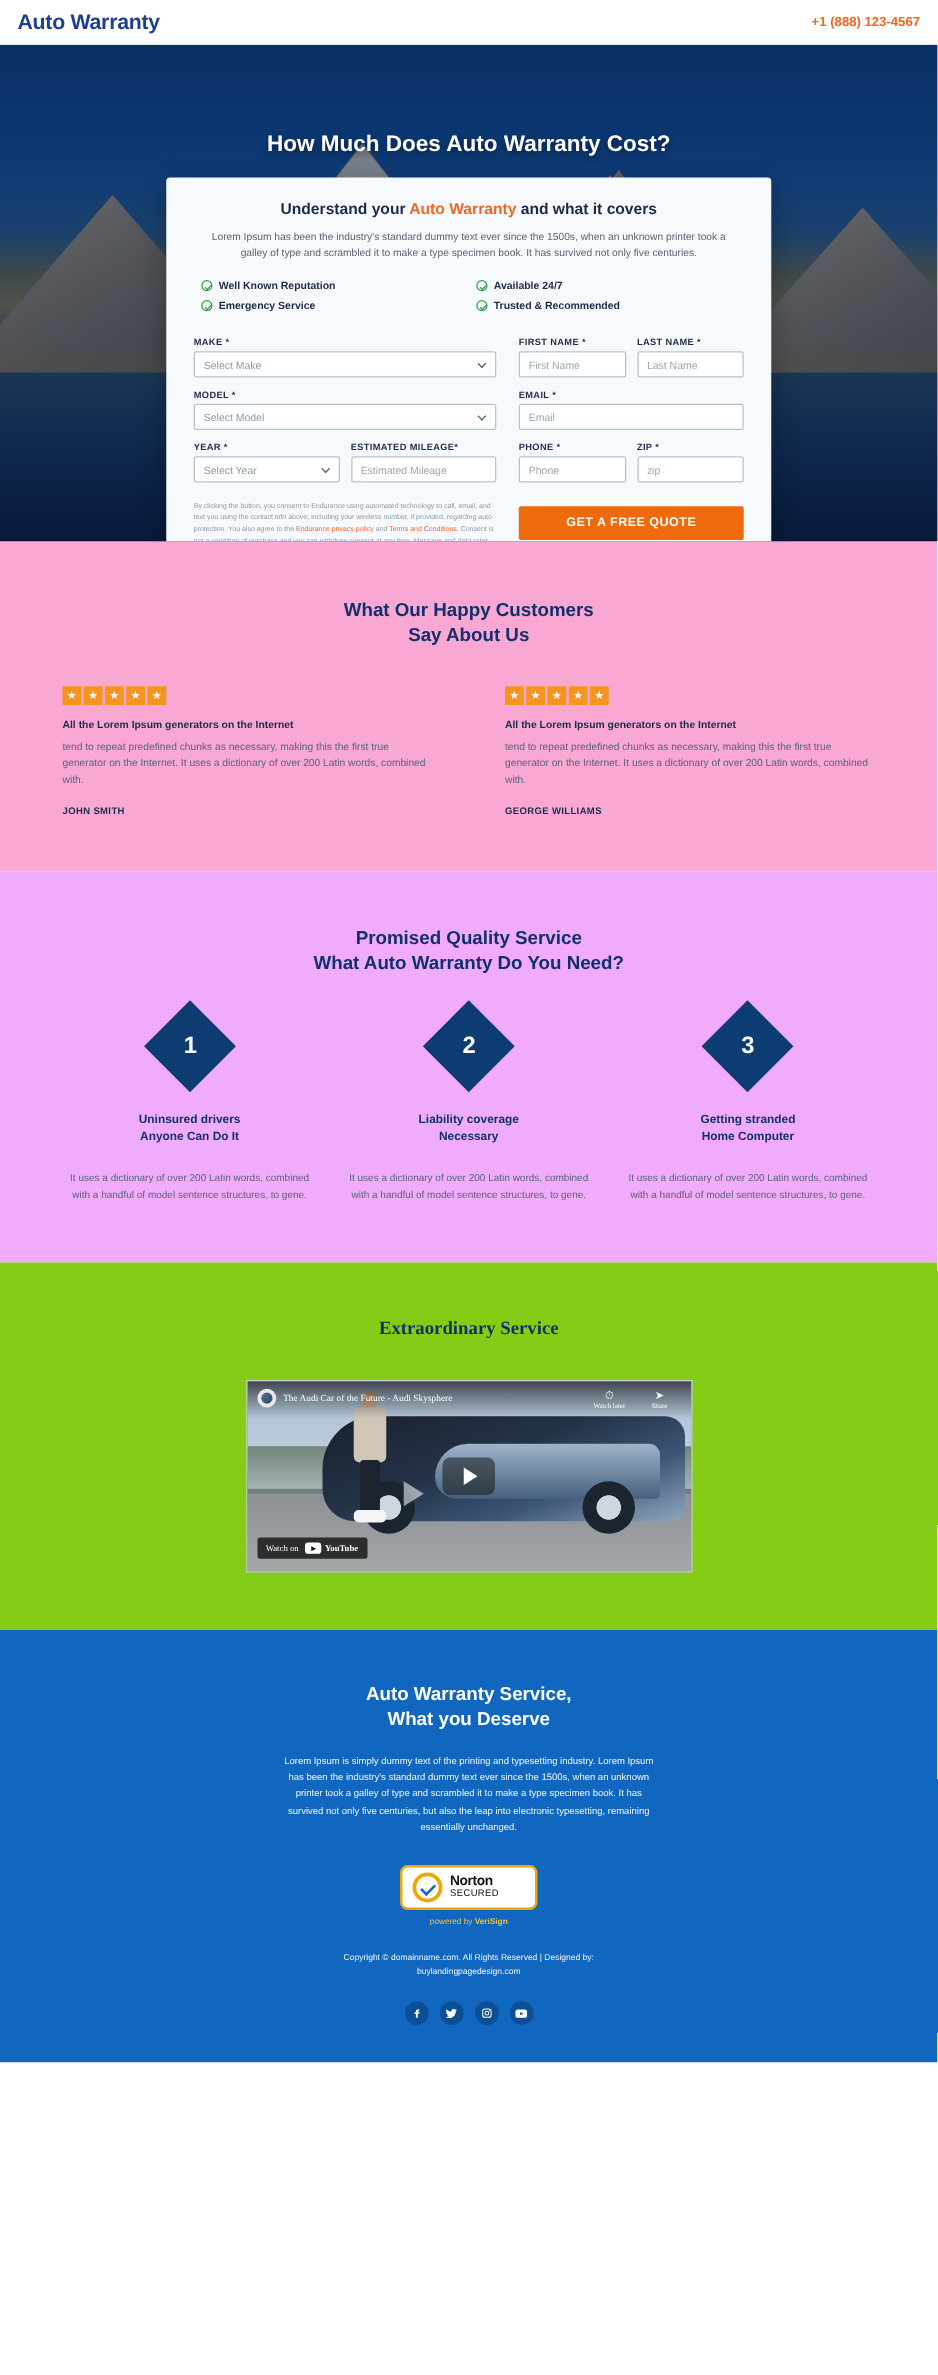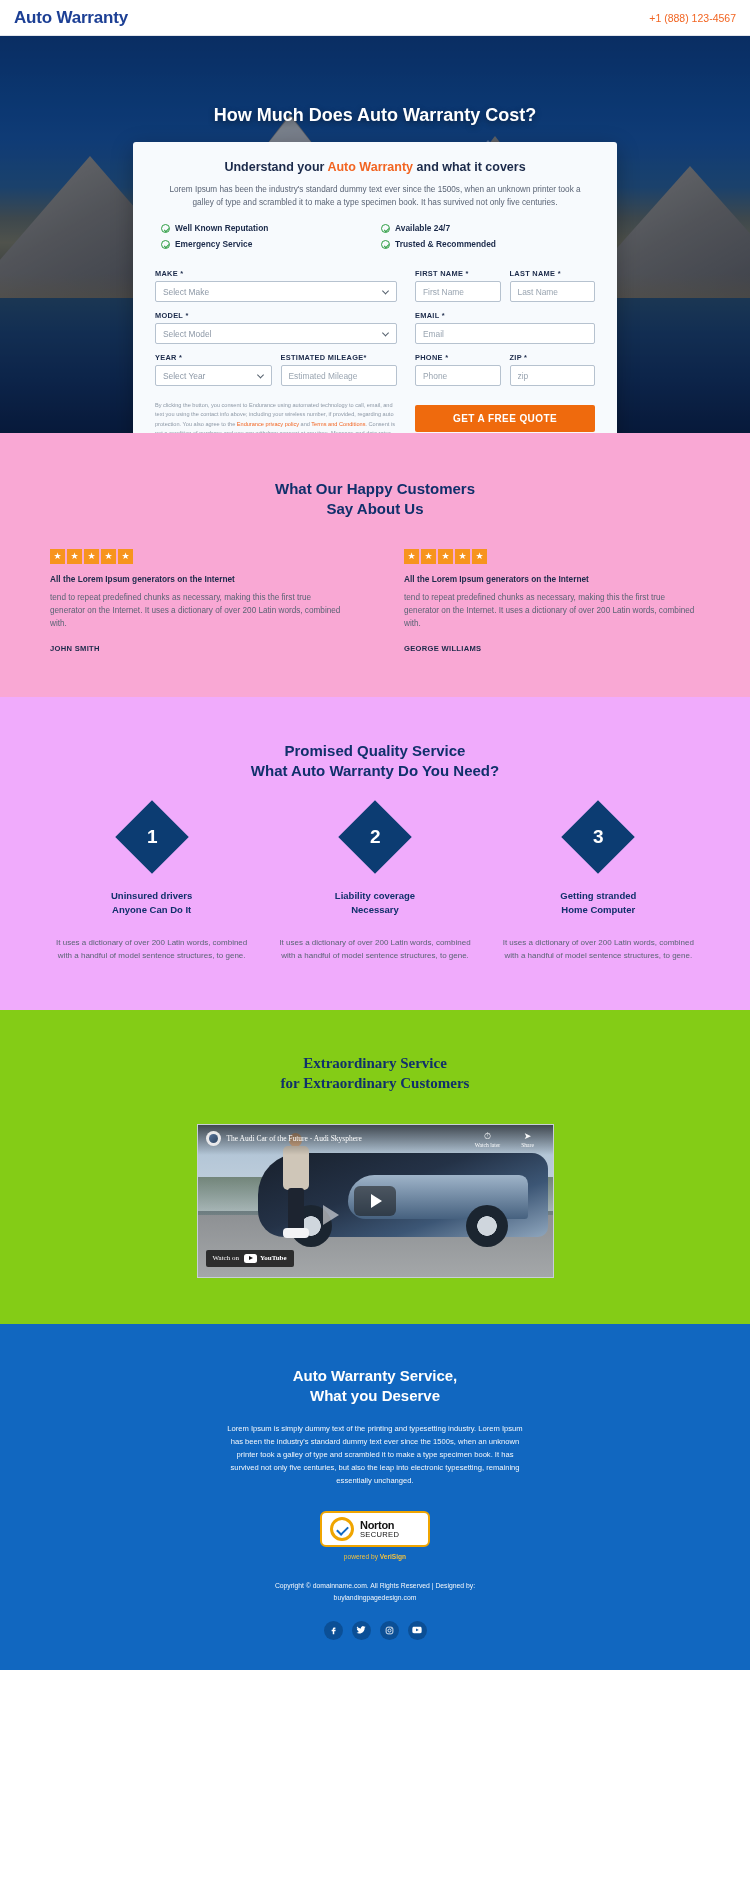--- a/index.html
+++ b/index.html
@@ -23,21 +23,21 @@
     border-bottom: 1px solid #e3e6ec;
   }
   .logo {
     font-size: 17px;
     font-weight: bold;
     color: #1c3f94;
     letter-spacing: -0.2px;
   }
   .header-phone {
     font-size: 10.5px;
-    font-weight: normal;
+    font-weight: bold;
     color: #f26522;
     text-decoration: none;
   }
 
   
   .hero {
     position: relative;
     height: 397px;
     overflow: hidden;
     background: #0c2a5e;
@@ -576,21 +576,20 @@
           <div>Home Computer</div>
         </div>
         <div class="d-body">It uses a dictionary of over 200 Latin words, combined with a handful of model sentence structures, to gene.</div>
       </div>
     </div>
   </div>
 
   <div class="video-sec">
     <div class="sec-title">
       <div>Extraordinary Service</div>
-      <div>for Extraordinary Customers</div>
     </div>
     <div class="video-wrap">
       <div class="video-frame">
         <div class="v-sky"></div>
         <div class="v-trees"></div>
         <div class="v-bldg"></div>
         <div class="v-road"></div>
         <div class="v-car"></div>
         <div class="v-car2"></div>
         <div class="v-wheel w1"></div>

